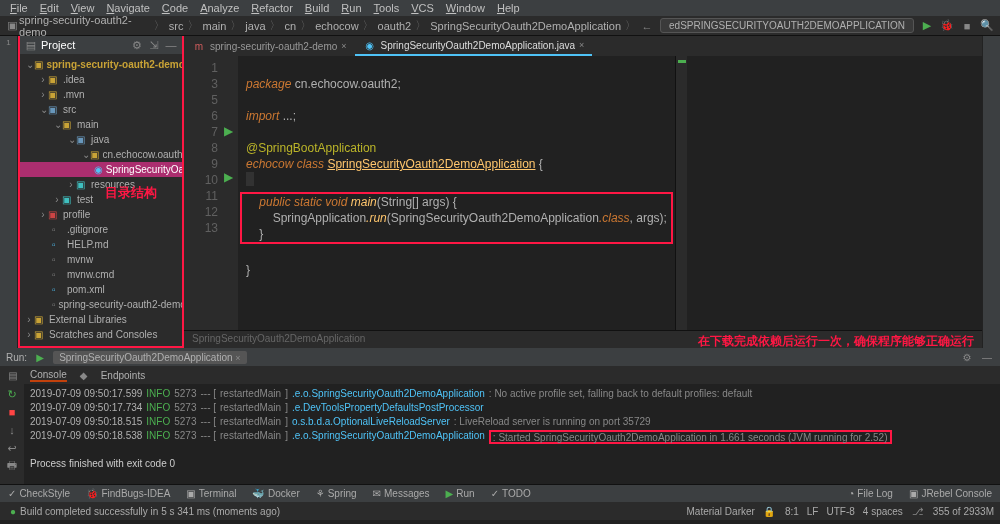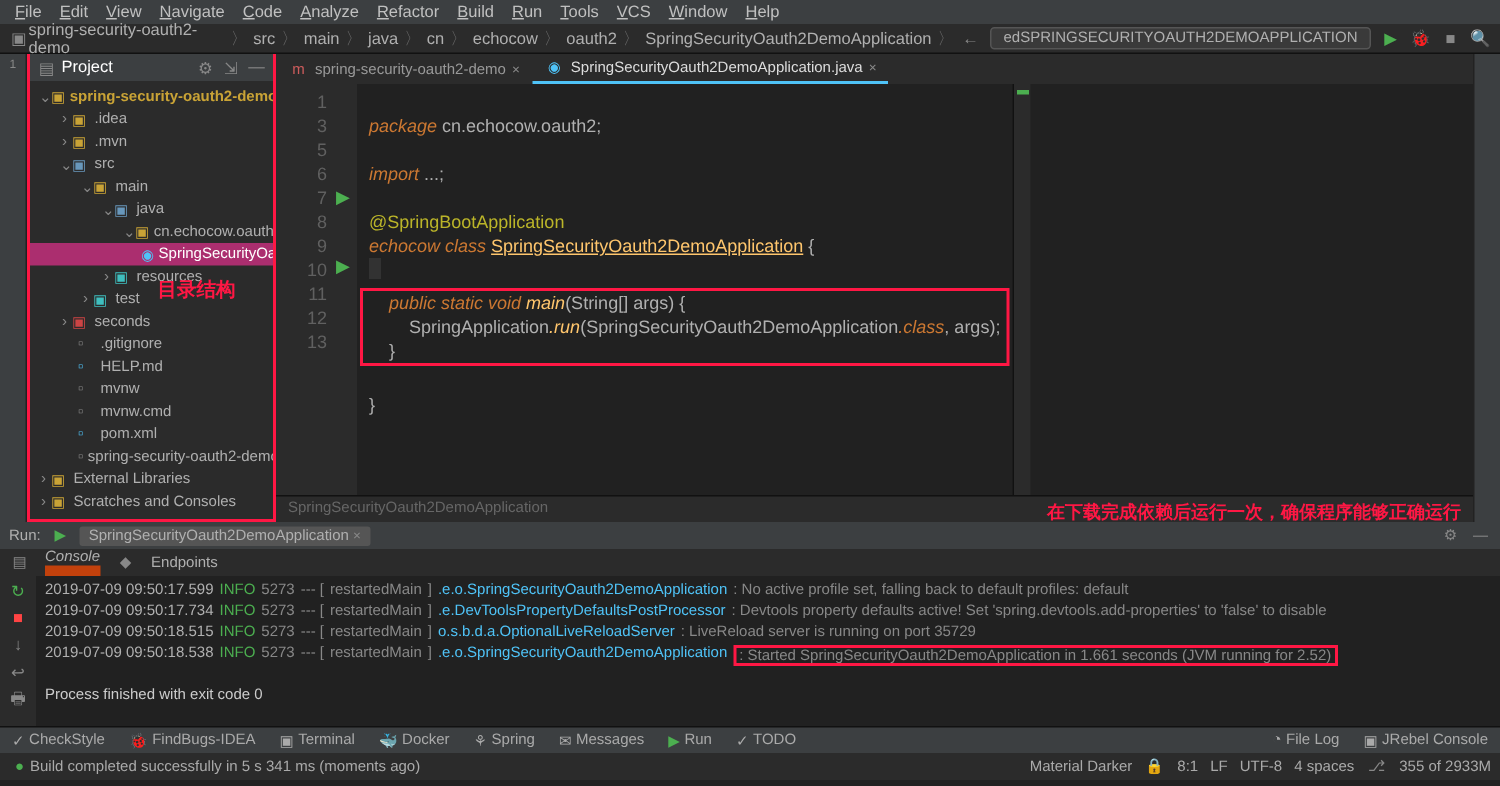--- a/index.html
+++ b/index.html
@@ -47,21 +47,21 @@
 .mth { color:#ffc66d; font-style:italic; }
 .run-box { border:2px solid #ff1744; padding:0 4px; margin:2px -6px; display:inline-block; }
 .crumb-line { height:18px; background:#2b2b2b; color:#666; font-size:10px; padding:2px 8px; border-top:1px solid #111; display:flex; justify-content:space-between; }
 .right-gutter { width:18px; background:#3c3f41; border-left:1px solid #222; }
 .scrollbar-strip { width:12px; background:#2b2b2b; border-left:1px solid #111; position:relative; }
 .sb-mark { position:absolute; width:8px; height:3px; left:2px; background:#ffeb3b; }
 .bottom-area { height:136px; display:flex; flex-direction:column; background:#212121; }
 .bot-header { height:18px; background:#3c3f41; display:flex; align-items:center; padding:0 6px; font-size:10px; gap:6px; }
 .bot-tab { background:#555; padding:1px 6px; border-radius:2px; }
 .bot-sub { height:18px; background:#2b2b2b; display:flex; align-items:center; padding:0 6px; font-size:10px; gap:10px; }
-.bot-sub .active { border-bottom:7px solid #c2410c;font-style:italic; }
+.bot-sub .active { border-bottom:2px solid #c2410c; }
 .console-body { flex:1; display:flex; }
 .console-gut { width:24px; background:#2b2b2b; display:flex; flex-direction:column; align-items:center; gap:4px; padding-top:3px; }
 .console-out { flex:1; font-family:Consolas,monospace; font-size:10px; padding:4px 6px; overflow:hidden; }
 .log-line { white-space:nowrap; display:flex; gap:4px; color:#888; height:14px; }
 .log-time { color:#b0b0b0; }
 .log-info { color:#4caf50; }
 .log-class { color:#4fc3f7; }
 .log-msg-box { border:2px solid #ff1744; padding:0 2px; }
 .footer-bar { height:18px; background:#3c3f41; display:flex; align-items:center; font-size:10px; border-top:1px solid #111; }
 .foot-item { padding:0 8px; color:#aaa; display:flex; align-items:center; gap:3px; }
@@ -170,21 +170,21 @@
           <span>resources</span>
         </div>
       <div class="tree-item" style="padding-left:32px">
           <span class="fold">›</span>
           <span class="tree-icon dir-teal">▣</span>
           <span>test</span>
         </div>
       <div class="tree-item" style="padding-left:18px">
           <span class="fold">›</span>
           <span class="tree-icon dir-red">▣</span>
-          <span>seconds</span>
+          <span>profile</span>
         </div>
       <div class="tree-item" style="padding-left:32px">
           <span class="tree-icon file-gray">▫</span>
           <span>.gitignore</span>
         </div>
       <div class="tree-item" style="padding-left:32px">
           <span class="tree-icon file-blue">▫</span>
           <span>HELP.md</span>
         </div>
       <div class="tree-item" style="padding-left:32px">
@@ -295,21 +295,21 @@
   <div class="console-body">
     <div class="console-gut">
       <span class="icn play">↻</span>
       <span class="icn" style="color:#f44">■</span>
       <span class="icn">↓</span>
       <span class="icn">↩</span>
       <span class="icn">🖶</span>
     </div>
     <div class="console-out">
       <div class="log-line"><span class="log-time">2019-07-09 09:50:17.599</span> <span class="log-info">INFO</span> <span>5273</span> --- [<span>restartedMain</span>] <span class="log-class">.e.o.SpringSecurityOauth2DemoApplication</span> <span>: No active profile set, falling back to default profiles: default</span></div>
-      <div class="log-line"><span class="log-time">2019-07-09 09:50:17.734</span> <span class="log-info">INFO</span> <span>5273</span> --- [<span>restartedMain</span>] <span class="log-class">.e.DevToolsPropertyDefaultsPostProcessor</span> <span>: Devtools property defaults active! Set 'spring.devtools.add-properties' to 'false' to disable</span></div>
+      <div class="log-line"><span class="log-time">2019-07-09 09:50:17.734</span> <span class="log-info">INFO</span> <span>5273</span> --- [<span>restartedMain</span>] <span class="log-class">.e.DevToolsPropertyDefaultsPostProcessor</span> </div>
       <div class="log-line"><span class="log-time">2019-07-09 09:50:18.515</span> <span class="log-info">INFO</span> <span>5273</span> --- [<span>restartedMain</span>] <span class="log-class">o.s.b.d.a.OptionalLiveReloadServer</span> <span>: LiveReload server is running on port 35729</span></div>
       <div class="log-line"><span class="log-time">2019-07-09 09:50:18.538</span> <span class="log-info">INFO</span> <span>5273</span> --- [<span>restartedMain</span>] <span class="log-class">.e.o.SpringSecurityOauth2DemoApplication</span> <span class="log-msg-box">: Started SpringSecurityOauth2DemoApplication in 1.661 seconds (JVM running for 2.52)</span></div>
       <div style="height:14px"></div>
       <div class="log-line" style="color:#ccc">Process finished with exit code 0</div>
     </div>
   </div>
 </div>
 
 <div class="footer-bar">
   <span class="foot-item">✓ <span>CheckStyle</span></span>

